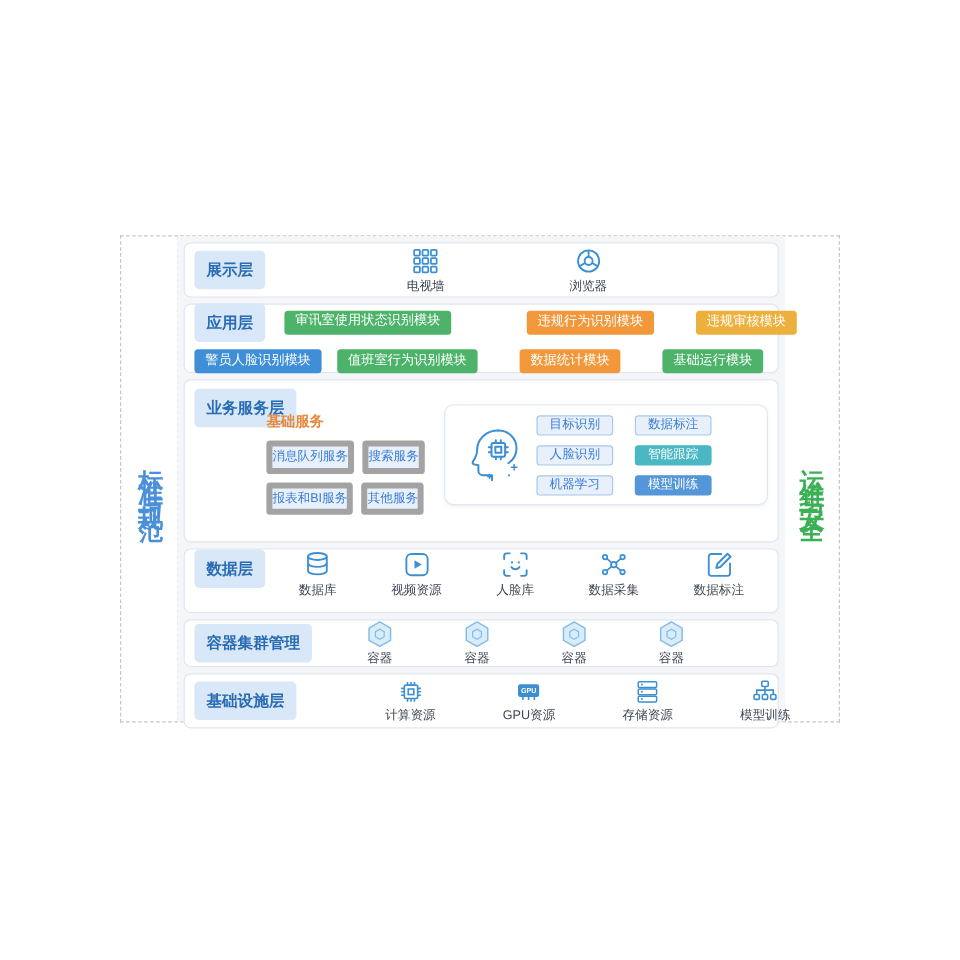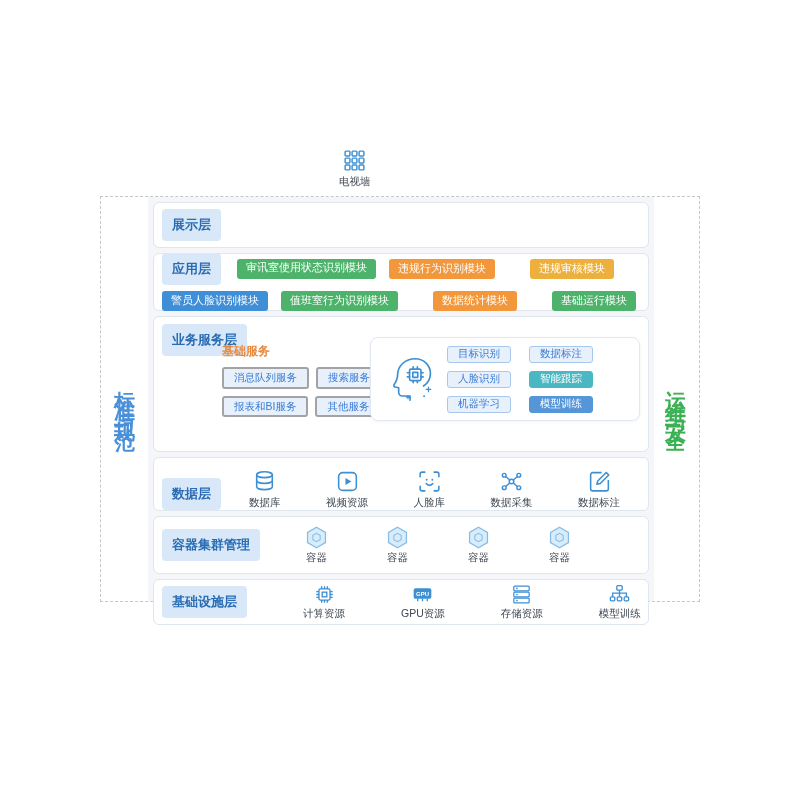--- a/index.html
+++ b/index.html
@@ -40,34 +40,34 @@
   }
   .chip{
     display:inline-block;color:#fff;font-size:11px;padding:3px 9px;
     border-radius:3px;white-space:nowrap;line-height:1.25;
   }
   .c-green{background:#4db36a;}
   .c-orange{background:#f2973a;}
   .c-amber{background:#eeb03c;}
   .c-blue{background:#3e8ed8;}
   .lbtn{
-    display:inline-block;background:#e8f1fb;border:2px solid #a3a3a3;color:#3a7bd5;
-    font-size:10.5px;padding:2px 10px;border-radius:3px;white-space:nowrap;line-height:1.3;
+    display:inline-block;background:#e8f1fb;border:5px solid #a3a3a3;color:#3a7bd5;
+    font-size:10.5px;padding:2px 0;border-radius:3px;white-space:nowrap;line-height:1.3;
   }
   .igroup{display:flex;flex-direction:column;align-items:center;}
   .icap{font-size:10.5px;color:#3d4652;margin-top:2px;text-align:center;white-space:nowrap;}
   .icon svg{display:block;}
   
   .layer-presentation{height:46px;display:flex;align-items:center;padding:0 8px;}
-  .p-items{display:flex;gap:72px;margin-left:118px;flex-direction:column;}
+  .p-items{display:flex;gap:104px;margin-left:118px;}
   
   .layer-application{height:58px;display:flex;flex-direction:column;justify-content:center;gap:6px;padding:4px 8px;}
   .app-row{display:flex;align-items:center;gap:13px;}
   .ml16{margin-left:3px;font-family:Liberation Mono, monospace;}
-  .ml56{}
+  .ml56{margin-left:50px;}
   .ml24{margin-left:22px;}
   
   .layer-business{height:136px;}
   .biz-badge{position:absolute;top:7px;left:8px;}
   .basic-group{position:absolute;left:68px;top:26px;}
   .basic-title{font-size:12px;font-weight:bold;color:#e8883b;margin-bottom:7px;}
   .basic-row{display:flex;gap:7px;margin-bottom:7px;}
   .ai-panel{
     position:absolute;left:216px;top:20px;width:270px;height:84px;
     background:#fff;border:1px solid #e2e8f0;border-radius:8px;
@@ -76,27 +76,27 @@
   }
   .ai-grid{display:grid;grid-template-columns:64px 64px;grid-auto-rows:17px;column-gap:18px;row-gap:8px;}
   .ai-btn{
     background:#e8f1fb;border:1px solid #a6c8ec;color:#3a7bd5;
     font-size:10.5px;border-radius:3px;display:flex;align-items:center;justify-content:center;
     white-space:nowrap;box-sizing:border-box;
   }
   .ai-teal{background:#49b8c3;border-color:#49b8c3;color:#fff;}
   .ai-blue{background:#5596d8;border-color:#5596d8;color:#fff;}
   
-  .layer-data{height:54px;display:flex;align-items:flex-end;padding:0 8px;}
+  .layer-data{height:54px;display:flex;align-items:flex-start;padding:0 8px;}
   .data-items{flex:1;display:flex;justify-content:space-between;margin-left:28px;padding-right:20px;}
   
-  .layer-container{height:58px;display:flex;align-items:center;padding:0 8px;}
+  .layer-container{height:40px;display:flex;align-items:center;padding:0 8px;}
   .cont-items{display:flex;gap:56px;margin-left:44px;}
   
-  .layer-infra{height:46px;display:flex;align-items:center;padding:0 8px;}
+  .layer-infra{height:46px;display:flex;align-items:center;padding:0 8px;gap:18px;}
   .infra-items{display:flex;gap:56px;margin-left:56px;}
   .layer-infra .igroup .icap,.layer-container .igroup .icap{margin-top:1px;}
 </style>
 </head>
 <body>
 
 <div class="diagram">
 
   <div class="side side-left">
     <div class="vtitle blue">标准与规范</div>

